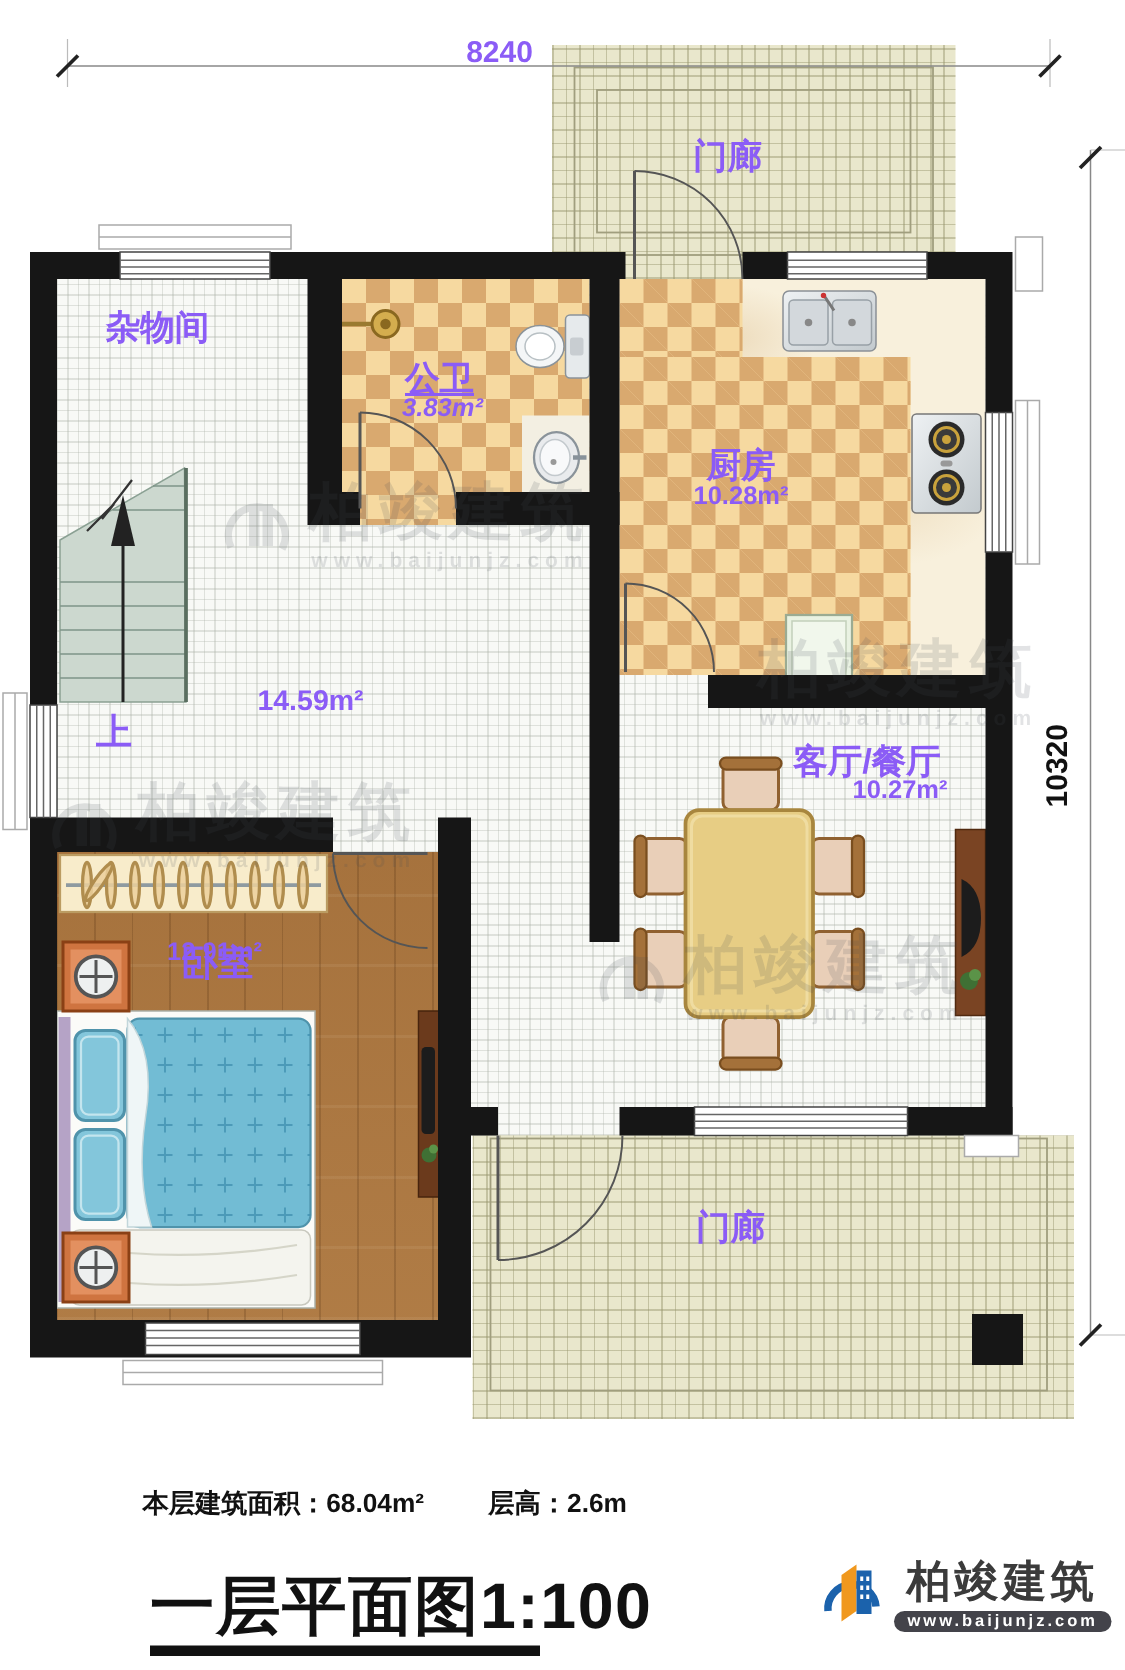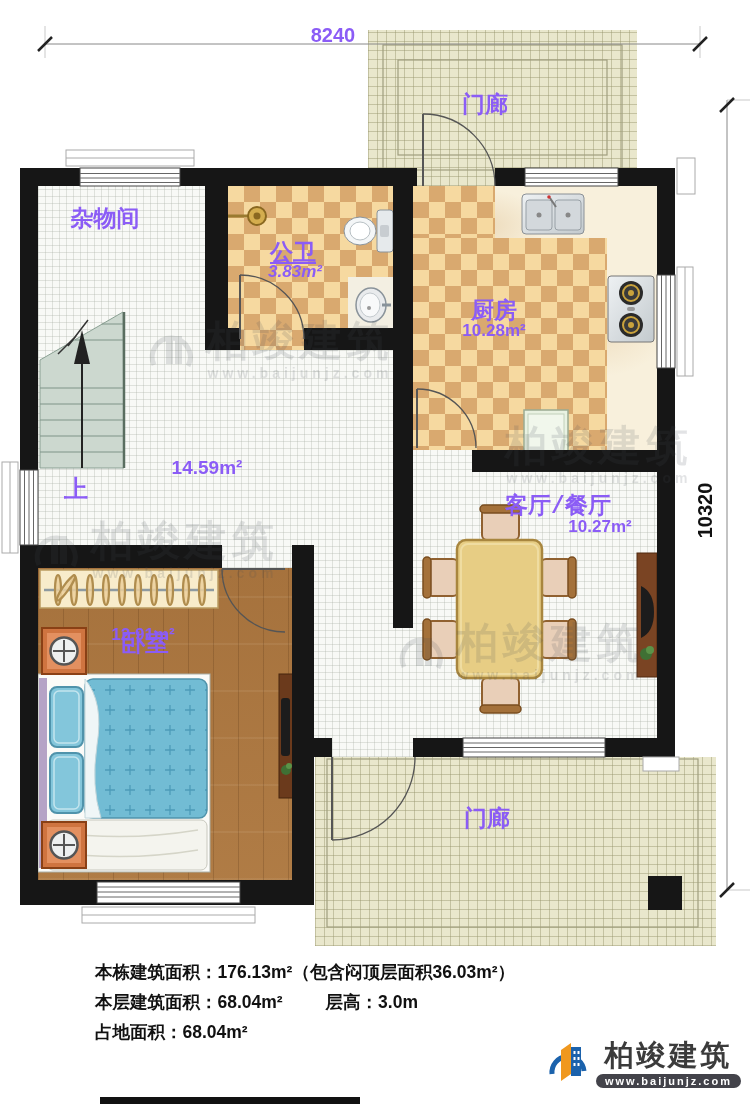--- a/index.html
+++ b/index.html
@@ -358,32 +358,31 @@
     </div>
 
   <div class="lbl" style="left:485px;top:92px;font-size:23px;">门廊</div>
   <div class="lbl" style="left:105px;top:206px;font-size:23px;">杂物间</div>
   <div class="lbl" style="left:293px;top:240px;font-size:23px;text-decoration:underline;">公卫</div>
   <div class="lbl" style="left:295px;top:263px;font-size:17px;font-style:italic;">3.83m²</div>
   <div class="lbl" style="left:494px;top:298px;font-size:23px;">厨房</div>
   <div class="lbl" style="left:494px;top:322px;font-size:17px;">10.28m²</div>
   <div class="lbl" style="left:207px;top:446px;font-size:19px;margin-top:12px;">14.59m²</div>
   <div class="lbl" style="left:76px;top:476px;font-size:24px;">上</div>
-  <div class="lbl" style="left:558px;top:495px;font-size:23px;font-family:Liberation Mono, monospace;">客厅/餐厅</div>
+  <div class="lbl" style="left:578px;top:495px;font-size:23px;">客厅/餐厅</div>
   <div class="lbl" style="left:580px;top:518px;font-size:17px;margin-left:20px;">10.27m²</div>
   <div class="lbl" style="left:145px;top:630px;font-size:24px;">卧室</div>
   <div class="lbl" style="left:143px;top:626px;font-size:17px;">12.91m²</div>
   <div class="lbl" style="left:487px;top:806px;font-size:23px;">门廊</div>
 
-  <div class="info-line" style="top:960px;">本栋建筑面积：176.13m²（包含闷顶层面积36.03m²）</div>
   <div class="info-line" style="top:990px;">
     <span>本层建筑面积：68.04m²</span>
-    <span style="margin-left:38px;">层高：3.0m</span>
-  </div>
-  <div class="info-line" style="top:1020px;">占地面积：68.04m²</div>
+    <span style="margin-left:38px;">层高：2.6m</span>
+  </div>
+  <div class="title">一层平面图1:100</div>
   <div class="title-rule"></div>
 
   <div class="logo">
     <svg width="42" height="52" viewBox="0 0 42 52">
       <path d="M5,36 A16,16 0 1 1 37,33" stroke="#1b62ac" stroke-width="5" fill="none"></path>
       <polygon points="14,12 24,5 24,36 14,43" fill="#f0981e"></polygon>
       <rect x="24" y="9" width="10" height="29" fill="#1b62ac"></rect>
       <rect x="26.5" y="13" width="2" height="3" fill="#fff"></rect>
         <rect x="30.5" y="13" width="2" height="3" fill="#fff"></rect>
       <rect x="26.5" y="19" width="2" height="3" fill="#fff"></rect>

